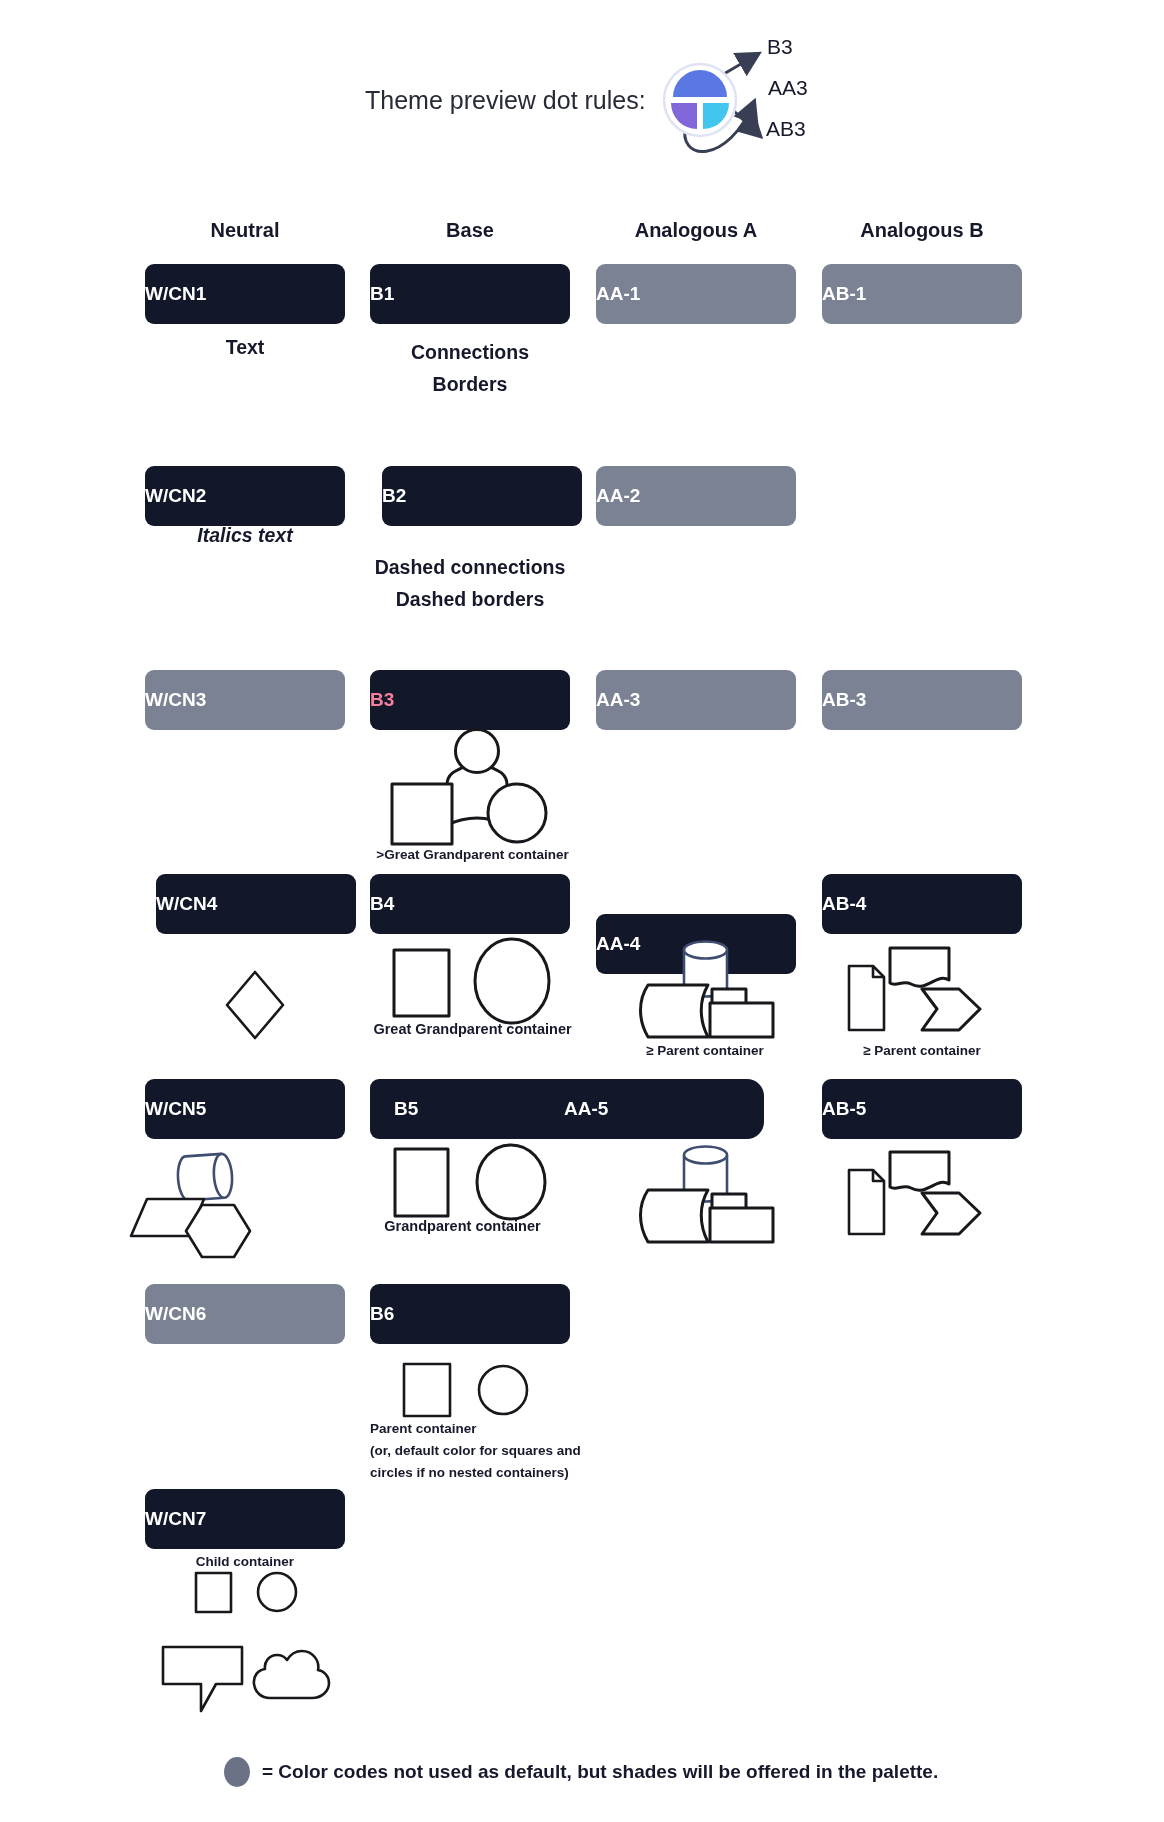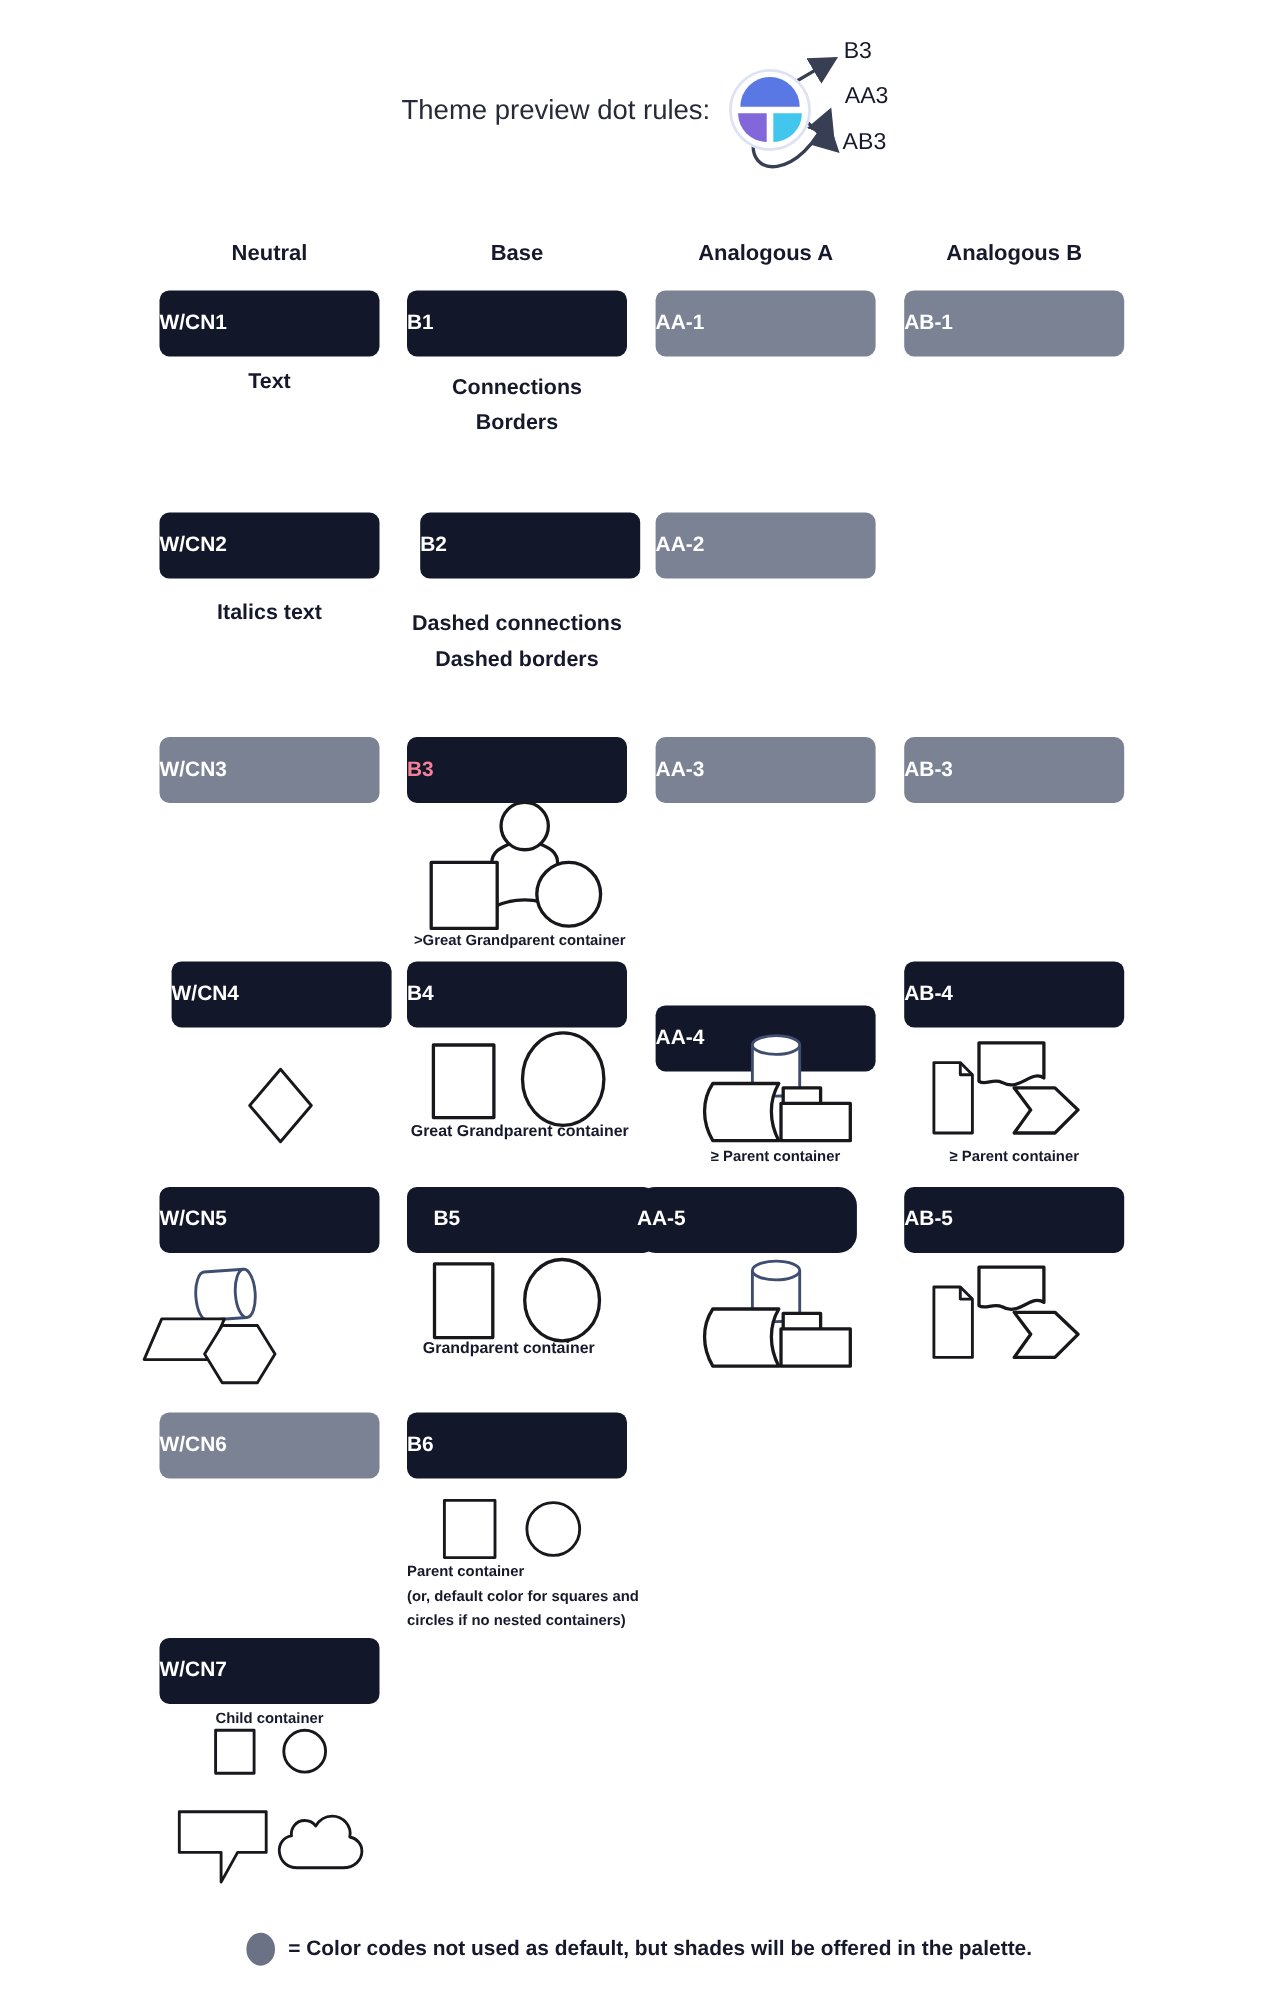--- a/index.html
+++ b/index.html
@@ -64,21 +64,21 @@
   <div class="abs swatch gray" style="left:822px;top:264px;">AB-1</div>
 
   <div class="abs cap" style="left:145px;top:336px;width:200px;">Text</div>
   <div class="abs cap" style="left:370px;top:341px;width:200px;">Connections</div>
   <div class="abs cap" style="left:370px;top:373px;width:200px;">Borders</div>
 
   <div class="abs swatch dark" style="left:145px;top:466px;">W/CN2</div>
   <div class="abs swatch dark" style="left:370px;top:466px;margin-left:12px;">B2</div>
   <div class="abs swatch gray" style="left:596px;top:466px;">AA-2</div>
 
-  <div class="abs cap" style="left:145px;top:546px;width:200px;">Italics text</div>
+  <div class="abs cap" style="left:145px;top:524px;width:200px;font-style:italic;">Italics text</div>
   <div class="abs cap" style="left:350px;top:556px;width:240px;">Dashed connections</div>
   <div class="abs cap" style="left:350px;top:588px;width:240px;">Dashed borders</div>
 
   <div class="abs swatch gray" style="left:145px;top:670px;">W/CN3</div>
   <div class="abs swatch dark pink-label" style="left:370px;top:670px;">B3</div>
   <div class="abs swatch gray" style="left:596px;top:670px;">AA-3</div>
   <div class="abs swatch gray" style="left:822px;top:670px;">AB-3</div>
 
   <svg class="abs" style="left:370px;top:723px;" width="185" height="125" viewBox="0 0 185 125">
     <path class="shape" d="M77,102 L77,62 C77,48 91,46 100,41 L114,41 C123,46 137,48 137,62 L137,102 Q107,88 77,102 Z"></path>
@@ -115,21 +115,21 @@
   <svg class="abs" style="left:847px;top:946px;" width="140" height="90" viewBox="0 0 140 90">
     <path class="shape thin" d="M2,20 H26 L37,31 V84 H2 Z"></path>
     <path fill="none" stroke="#17171c" stroke-width="2.6" stroke-linejoin="round" d="M26,20 V31 H37"></path>
     <path class="shape" d="M43,2 H102 V34 C90,26 80,47 64,38 C56,34 49,41 43,37 Z"></path>
     <polygon class="shape" points="75,43 112,43 133,63 112,84 75,84 90,63"></polygon>
   </svg>
   <div class="abs smallcap" style="left:822px;top:1043px;width:200px;">≥ Parent container</div>
 
   <div class="abs swatch dark" style="left:145px;top:1079px;">W/CN5</div>
   <div class="abs swatch dark" style="left:370px;top:1079px;padding-left:24px;">B5</div>
-  <div class="abs swatch dark" style="left:579px;top:1079px;border-radius:17px;">AA-5</div>
+  <div class="abs swatch dark" style="left:564px;top:1079px;border-radius:17px;">AA-5</div>
   <div class="abs swatch dark" style="left:822px;top:1079px;">AB-5</div>
 
   <svg class="abs" style="left:131px;top:1150px;" width="125" height="112" viewBox="0 0 125 112">
     <g transform="rotate(-4 75 27)">
       <path class="cyl" d="M92,5 H56 A9,22 0 0 0 56,49 H92"></path>
       <ellipse class="cyl" cx="92" cy="27" rx="9" ry="22"></ellipse>
     </g>
     <polygon class="shape thin" points="16,49 73,49 57,86 0,86"></polygon>
     <polygon class="shape thin" points="71,55 103,55 119,81 103,107 71,107 55,81"></polygon>
   </svg>

